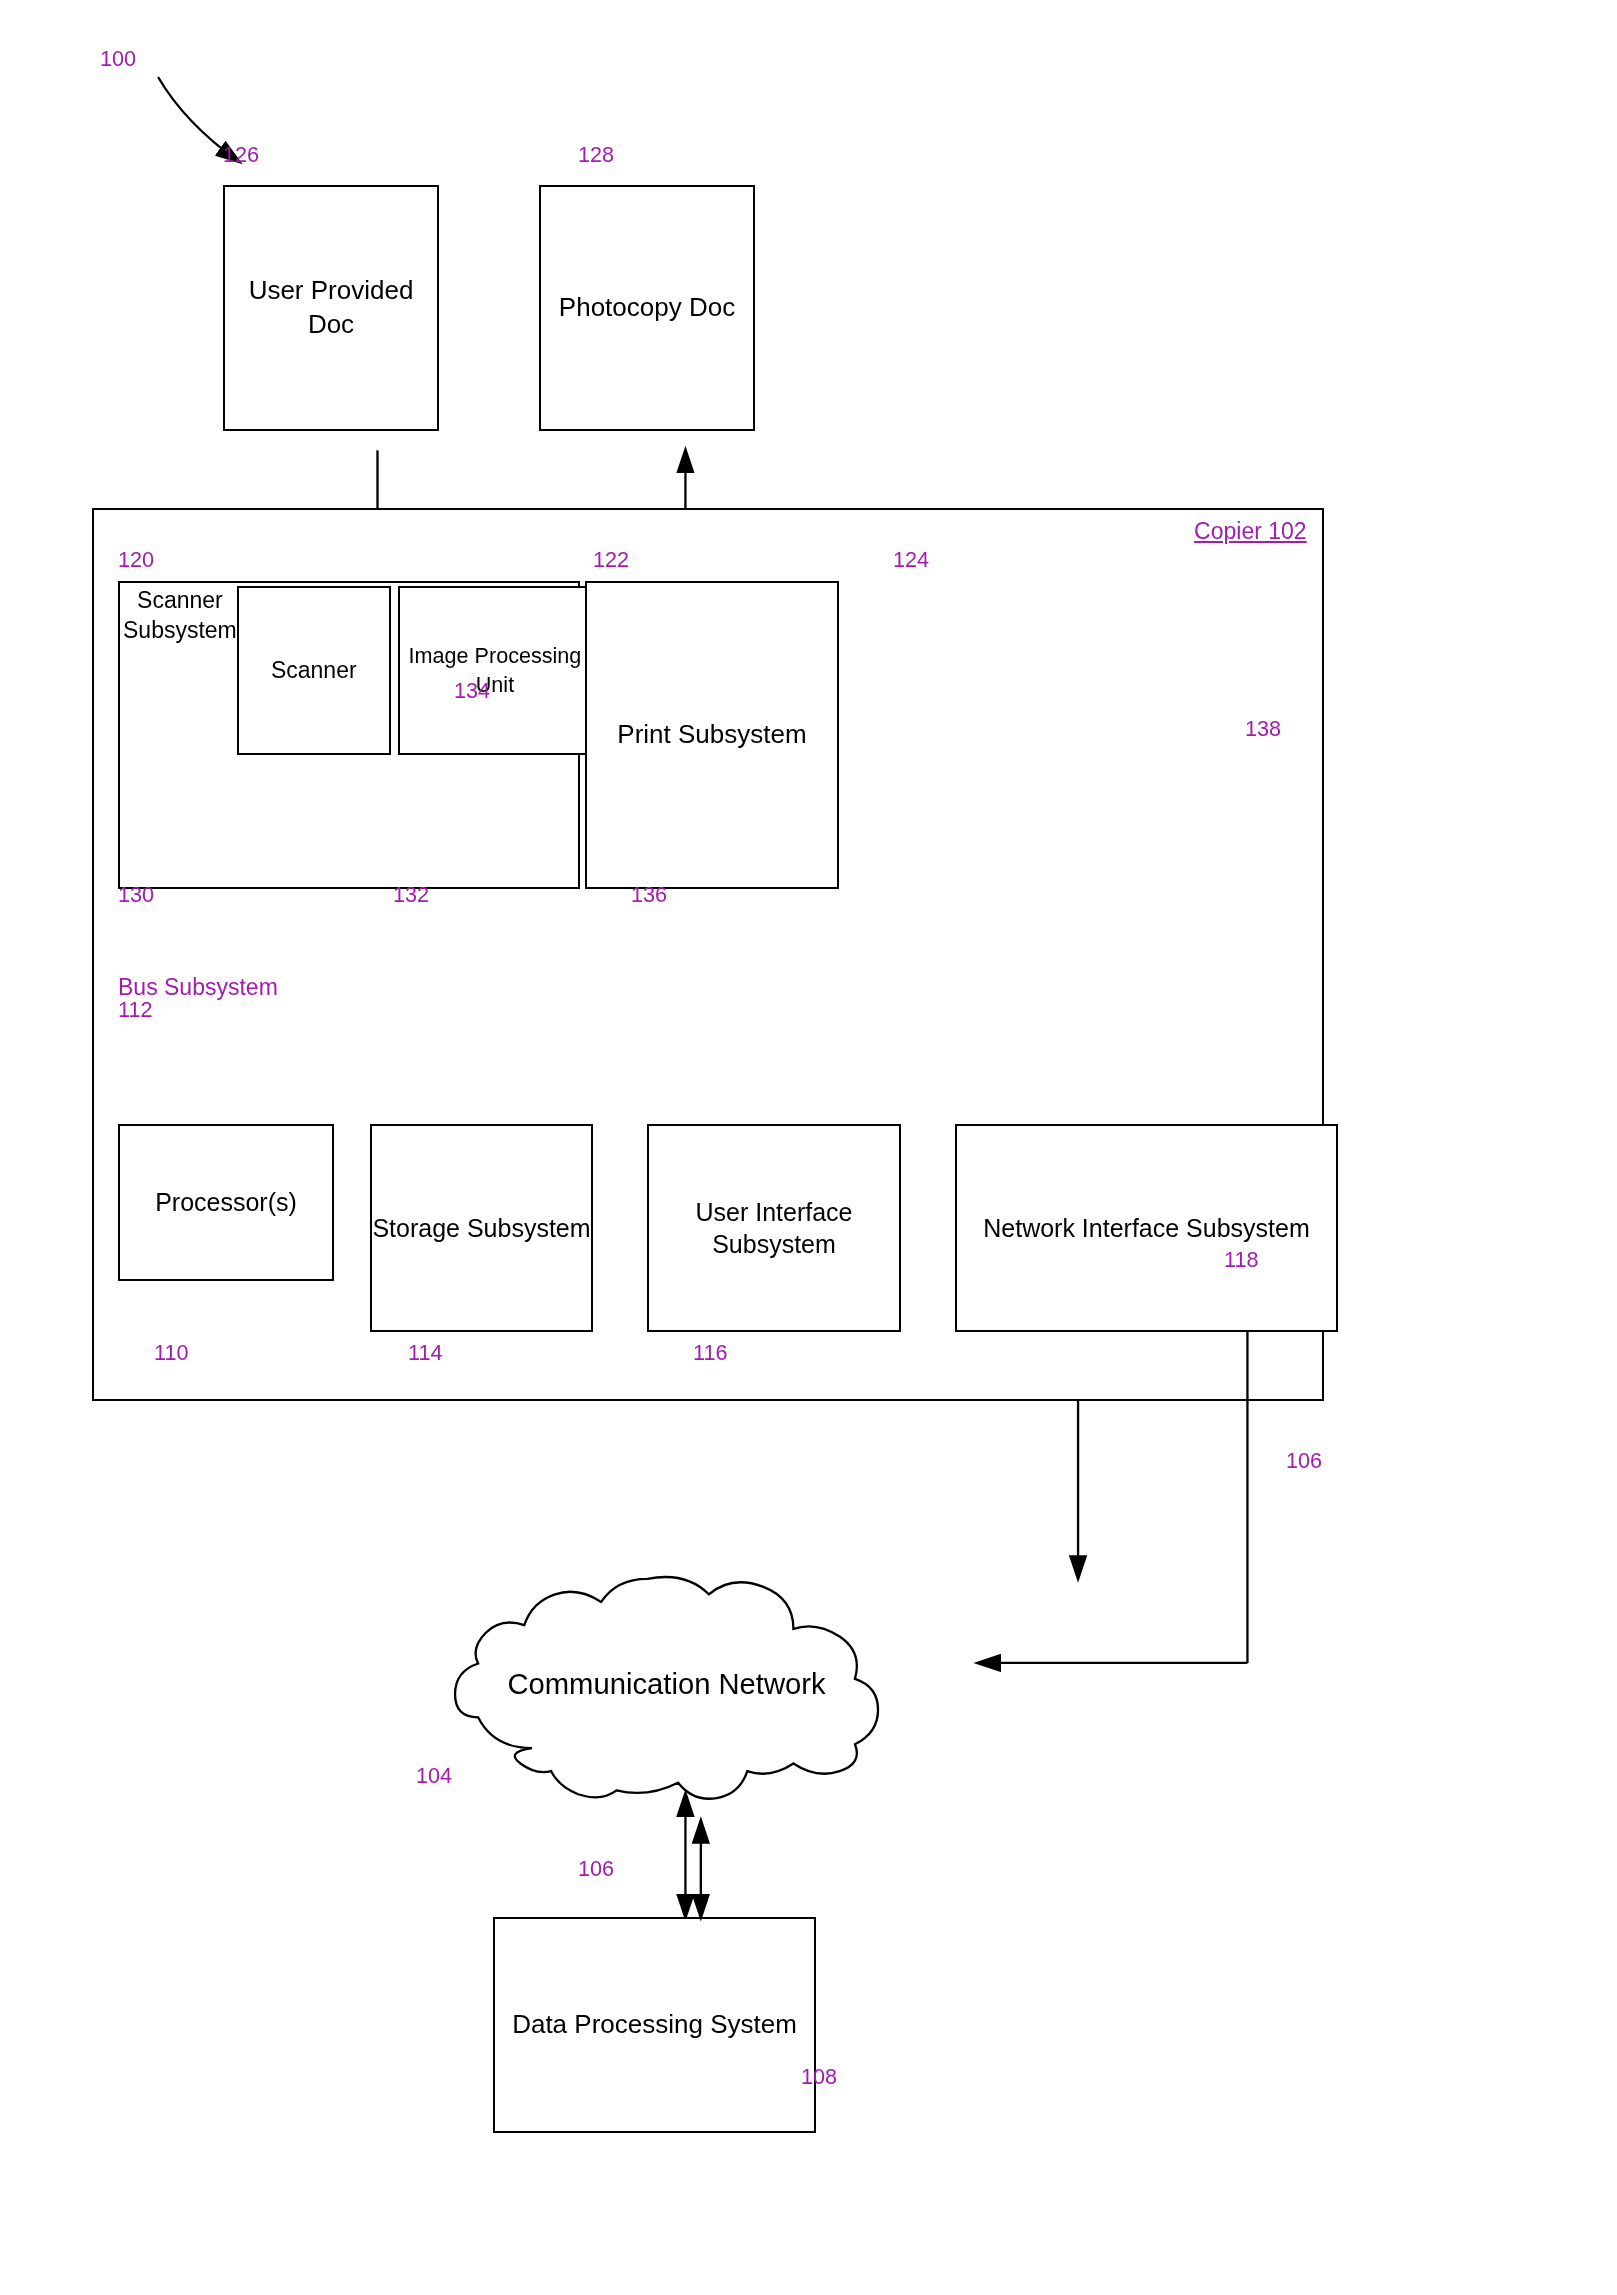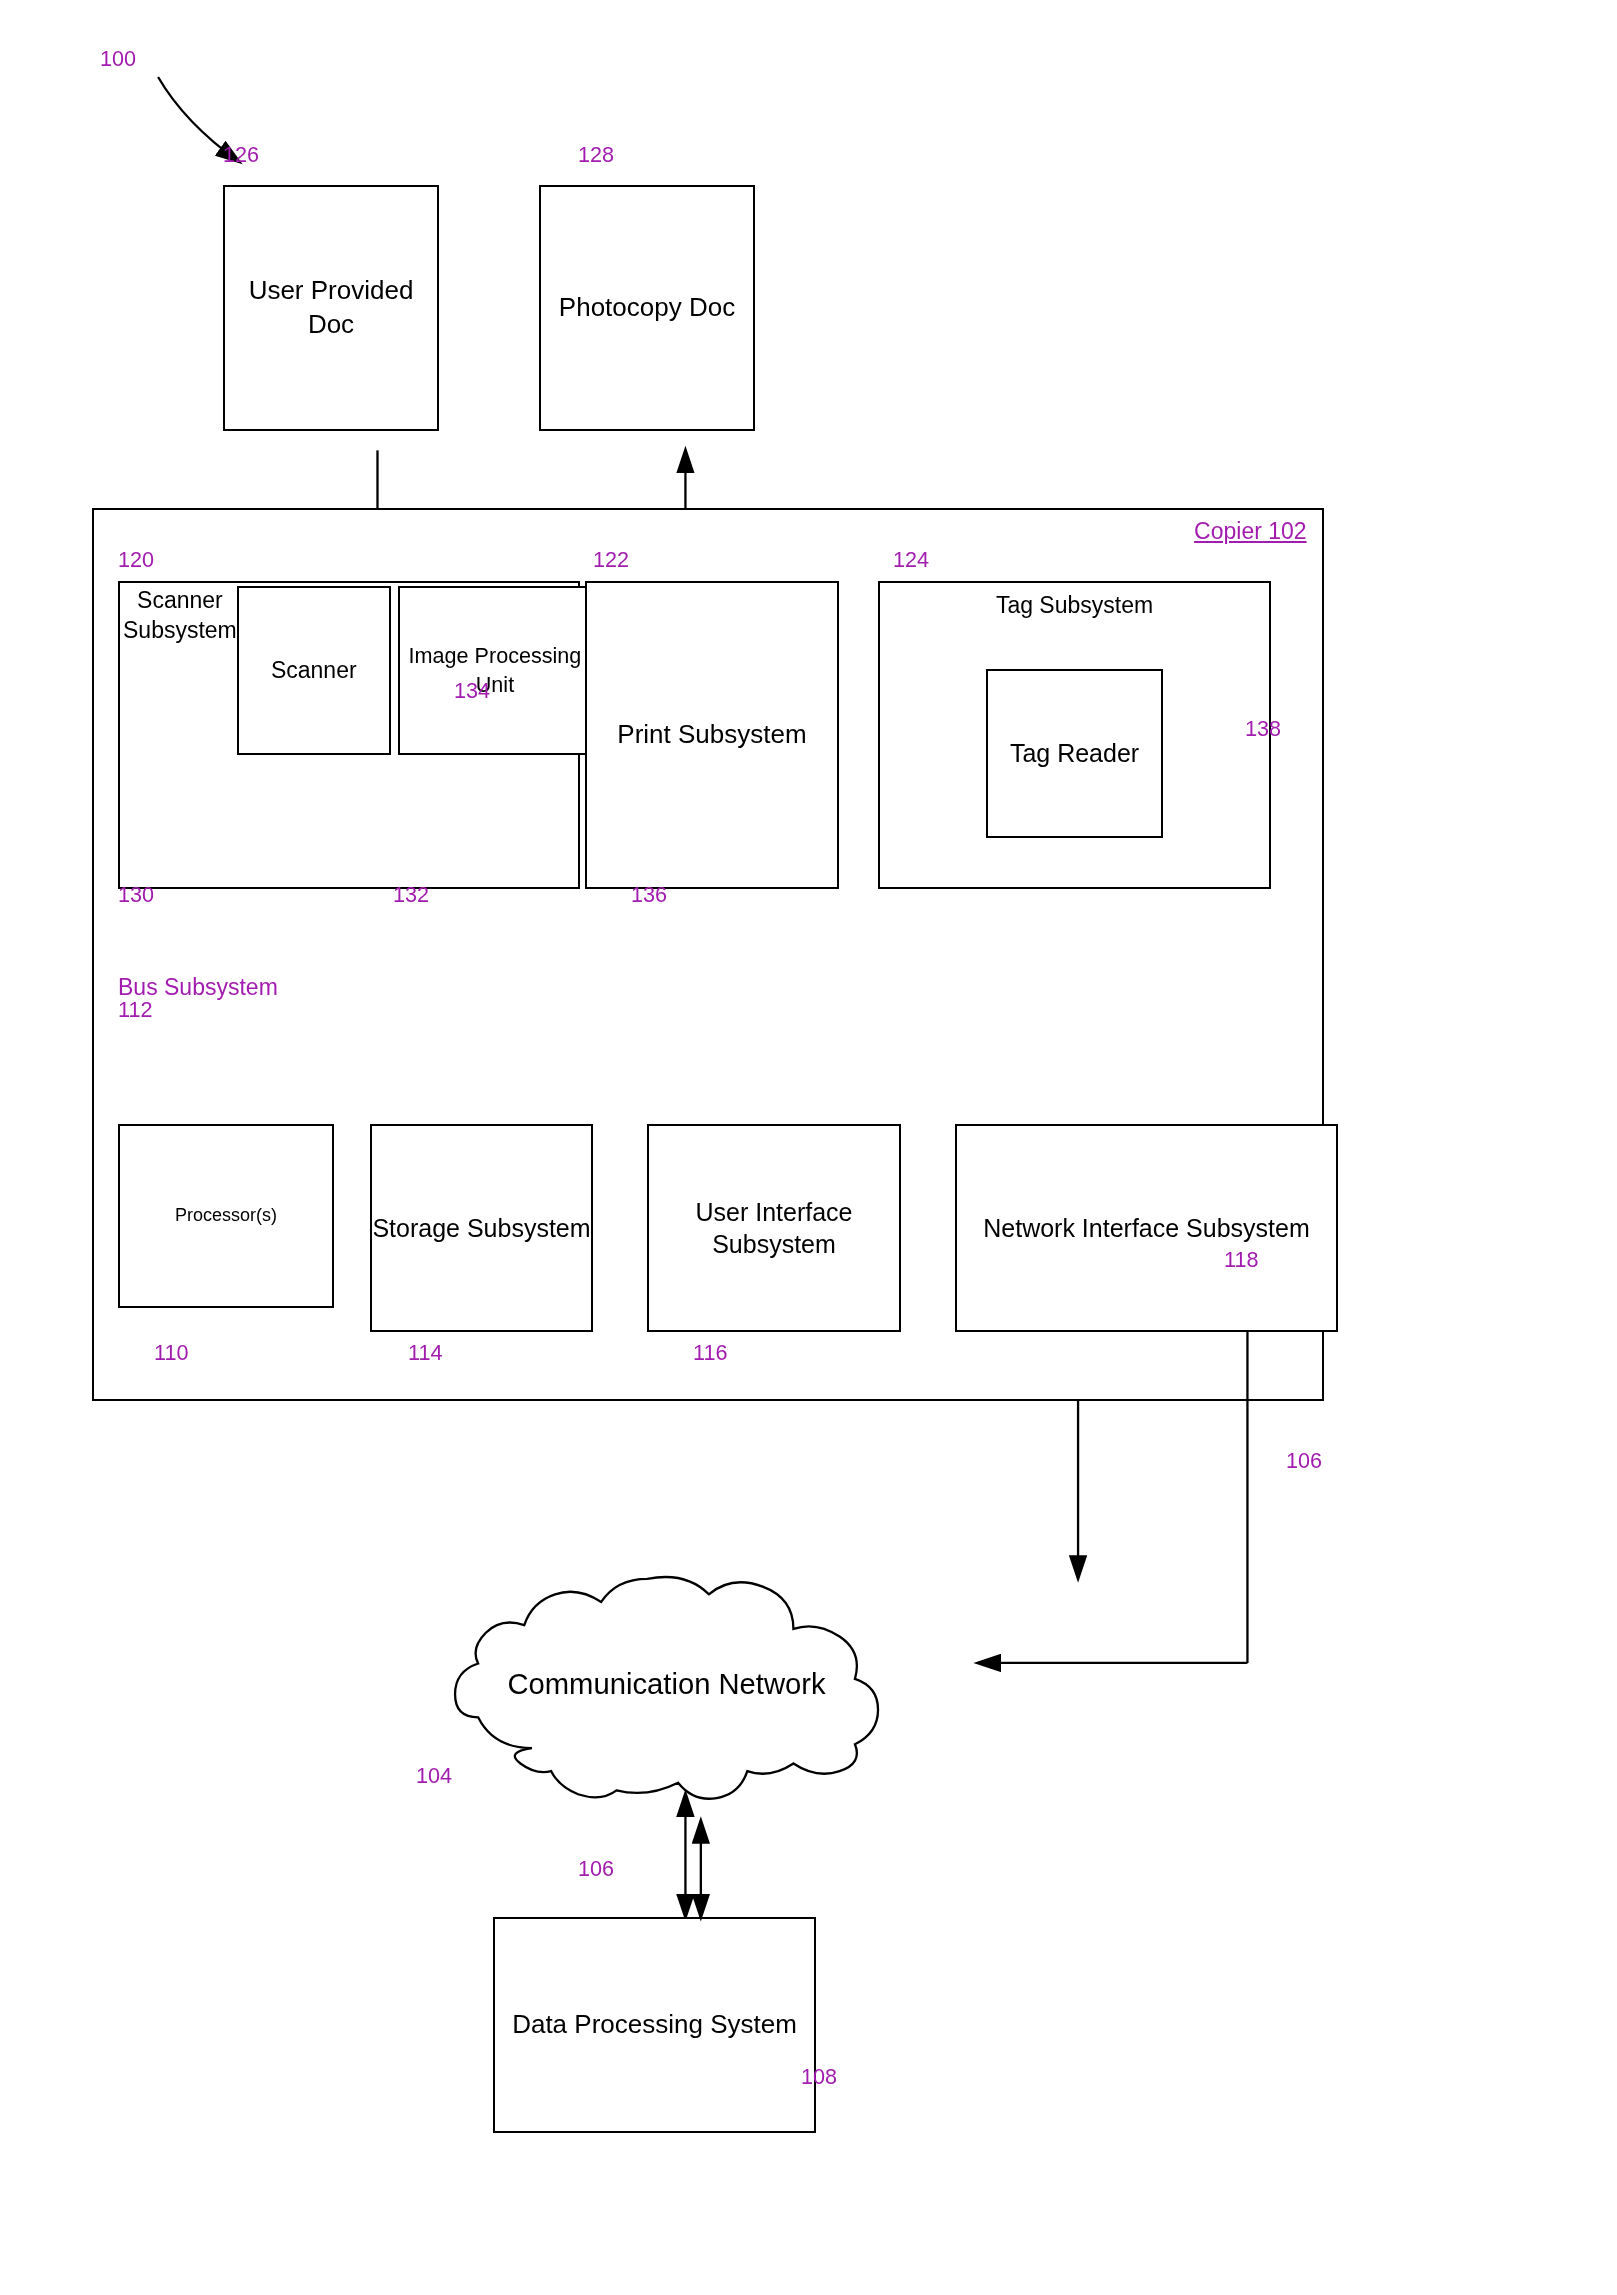--- a/index.html
+++ b/index.html
@@ -157,35 +157,26 @@
   <div class="ref-label" style="left:393px; top:882px;">132</div>
 
   <div class="ref-label" style="left:593px; top:547px;">122</div>
   <div class="box" style="left:585px; top:581px; width:254px; height:308px; font-size:26px;">
     <span>Print Subsystem</span>
   </div>
   <div class="ref-label" style="left:454px; top:678px;">134</div>
   <div class="ref-label" style="left:631px; top:882px;">136</div>
 
   <div class="ref-label" style="left:893px; top:547px;">124</div>
-  <div class="box" style="left:878px; top:581px; width:393px; height:308px; font-size:25px; flex-direction:column; align-items:flex-start; justify-content:flex-start; padding:7.7px;">
-    <div style="font-size:23px; width:100%; text-align:center; margin-bottom:6.2px;">Tag Subsystem</div>
-    <div style="flex:1; display:flex; align-items:center; justify-content:center; width:100%;">
-
-      <div class="box" style="position:relative; width:177px; height:169px; font-size:25px;">
-        <span>Tag Reader</span>
-      </div>
-    </div>
-  </div>
   <div class="ref-label" style="left:1217px; top:716px;margin-left:28px;">138</div>
 
   <div class="ref-label" style="left:118px; top:974px; font-size:23px;">Bus Subsystem</div>
   <div class="ref-label" style="left:118px; top:997px;">112</div>
 
-  <div class="box" style="left:118px; top:1124px; width:216px; height:184px; font-size:18px;">
+  <div class="box" style="left:118px; top:1124px; width:216px; height:157px; font-size:25px;">
     <span>Processor(s)</span>
   </div>
   <div class="ref-label" style="left:154px; top:1340px;">110</div>
 
   <div class="box" style="left:370px; top:1124px; width:223px; height:208px; font-size:25px;">
     <span>Storage Subsystem</span>
   </div>
   <div class="ref-label" style="left:408px; top:1340px;">114</div>
 
   <div class="box" style="left:647px; top:1124px; width:254px; height:208px; font-size:25px;">

